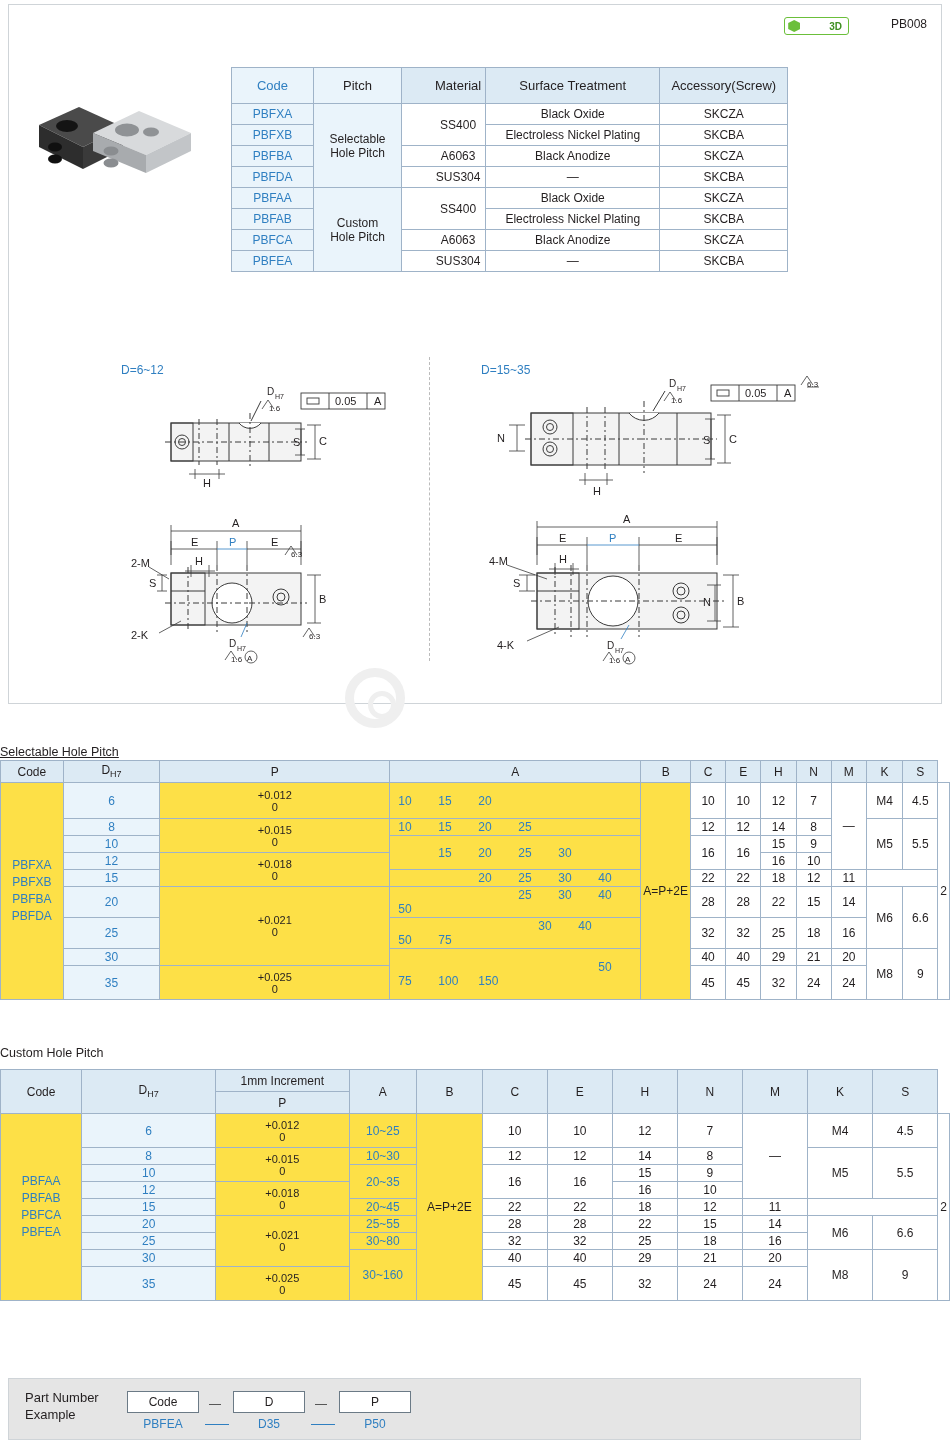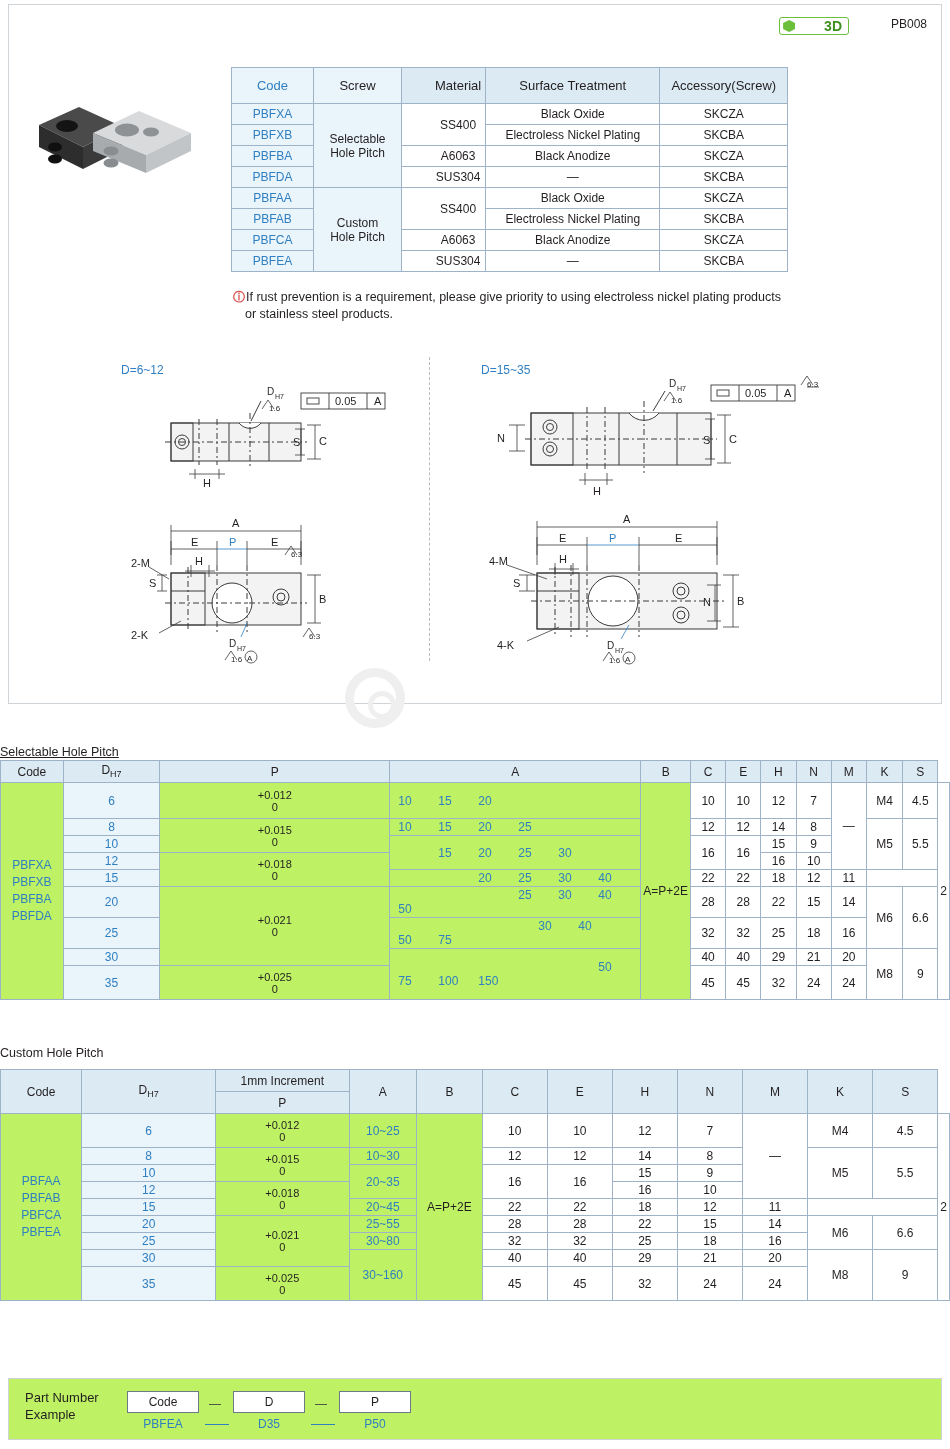--- a/index.html
+++ b/index.html
@@ -22,21 +22,21 @@
     border: 1px solid #cfd4d8; background:#fff;
   }
   .badge-3d {
     position:absolute; right: 92px; top: 12px;
     display:flex; align-items:center; gap:4px;
     border:1px solid #6bbf3a; border-radius:3px; background:#fff;
     padding:1px 6px 1px 3px; height:18px;
   }
   .badge-3d .hex { width:12px; height:12px; background:#6bbf3a;
      clip-path: polygon(50% 0%, 100% 25%, 100% 75%, 50% 100%, 0% 75%, 0% 25%); }
-  .badge-3d .lbl { font-size:14px; color:#3f8f22; font-weight:bold;margin-left:25px; }
+  .badge-3d .lbl { font-size:10px; color:#3f8f22; font-weight:bold;margin-left:25px; }
   .pb-code { position:absolute; right: 14px; top: 12px; font-size:12px; color:#231f20; }
 
   
   .mat-table {
     position:absolute; left: 222px; top: 62px;
     border-collapse: collapse; font-size: 12px;
   }
   .mat-table td, .mat-table th {
     border: 1px solid #9fb3c8;
     text-align:center; vertical-align:middle;
@@ -89,28 +89,28 @@
     position:absolute;
   }
   table.spec th, table.spec td {
     border:1px solid #9fb3c8;
     text-align:center; vertical-align:middle;
     font-weight:normal;
     padding:1px 2px;
   }
   table.spec thead th { background:#dceaf4; height:22px; }
   .bluetxt { color:#2f7fc1; }
-  .cellblue { background:#bef264; }
+  .cellblue { background:#fde047; }
   .d-cell { color:#2f7fc1; background:#eaf4fb; }
   .tol { font-size:11px; line-height:12px; }
   .p-val { color:#2f7fc1; }
 
   .pn-panel {
-    position:absolute; left:8px; top:1378px; width:934px; height:62px;
-    border:1px solid #cfd4d8; background:#bef264;
+    position:absolute; left:8px; top:1378px; width:853px; height:62px;
+    border:1px solid #cfd4d8; background:#e5e5e5;
   }
   .pn-title { position:absolute; left:16px; top:10px; font-size:13px; line-height:17px; }
   .pn-box {
     position:absolute; border:1px solid #6b7a86; height:22px; width:72px;
     display:flex; align-items:center; justify-content:center; font-size:12px; background:#fff;
   }
   .pn-dash { position:absolute; font-size:12px; color:#444; }
   .pn-val { position:absolute; font-size:12px; color:#2f7fc1; text-align:center; width:72px; }
   .pn-line { position:absolute; border-top:1px solid #2f7fc1; }
 
@@ -146,21 +146,21 @@
         <ellipse cx="120" cy="47" rx="8" ry="4.5" fill="#8f9295"></ellipse>
         <ellipse cx="80" cy="66" rx="7.5" ry="4.5" fill="#8a8d90"></ellipse>
         <ellipse cx="80" cy="78" rx="7.5" ry="4.5" fill="#8a8d90"></ellipse>
       </g>
     </svg>
 
     <table class="mat-table">
       <thead>
         <tr>
           <th class="codecell">Code</th>
-          <th class="typecell">Screw</th>
+          <th class="typecell">Pitch</th>
           <th class="matcell">Material</th>
           <th class="surfcell">Surface Treatment</th>
           <th class="acccell">Accessory(Screw)</th>
         </tr>
       </thead>
       <tbody>
         <tr>
           <td class="codecell">PBFXA</td>
           <td class="typecell" rowspan="4">
             <div>Selectable</div>
@@ -210,24 +210,20 @@
         </tr>
         <tr>
           <td class="codecell">PBFEA</td>
           <td class="matcell">SUS304</td>
           <td class="surfcell">—</td>
           <td class="acccell">SKCBA</td>
         </tr>
       </tbody>
     </table>
 
-    <div class="note">
-      <span class="i">ⓘ</span><span>If rust prevention is a requirement, please give priority to using electroless nickel plating products</span>
-      <span class="sub">or stainless steel products.</span>
-    </div>
 
     <div class="dwg-label" style="left:112px; top:358px;">D=6~12</div>
     <div class="dwg-label" style="left:472px; top:358px;">D=15~35</div>
 
     <div class="divider" style="left:420px; top:352px; height:304px;"></div>
 
     <svg style="position:absolute;left:120px;top:368px;" width="290" height="135">
       <g stroke="#3b3b3b" fill="none" stroke-width="1">
         <rect x="42" y="50" width="130" height="38" fill="#f3f3f3"></rect>
         <rect x="42" y="50" width="22" height="38"></rect>

